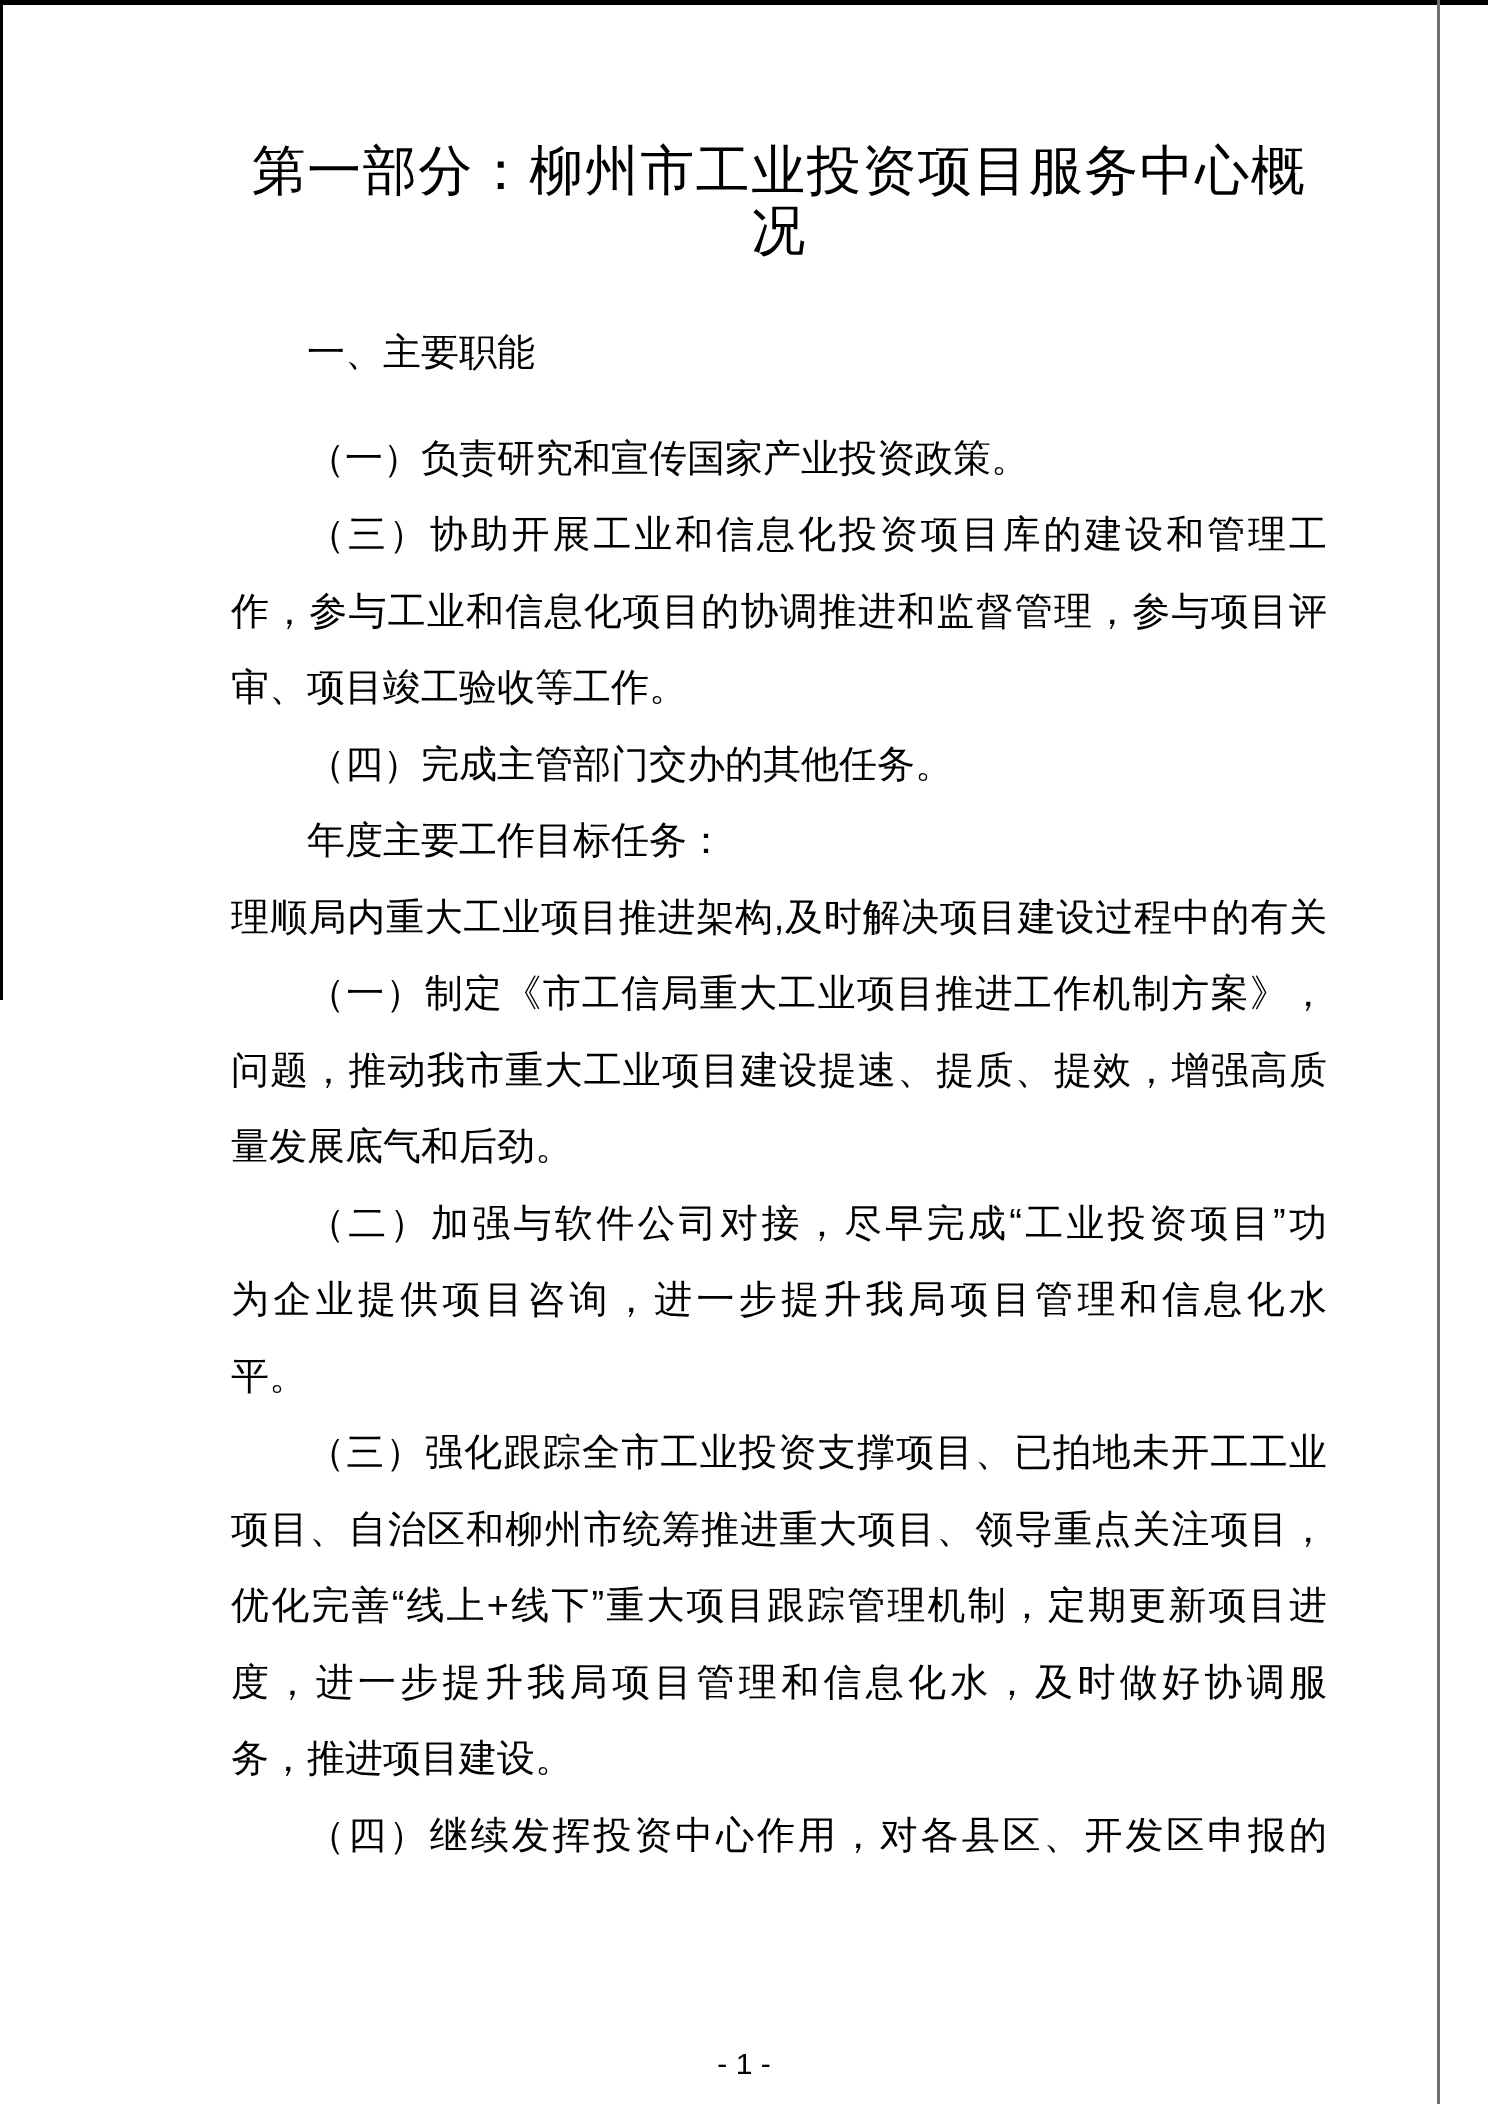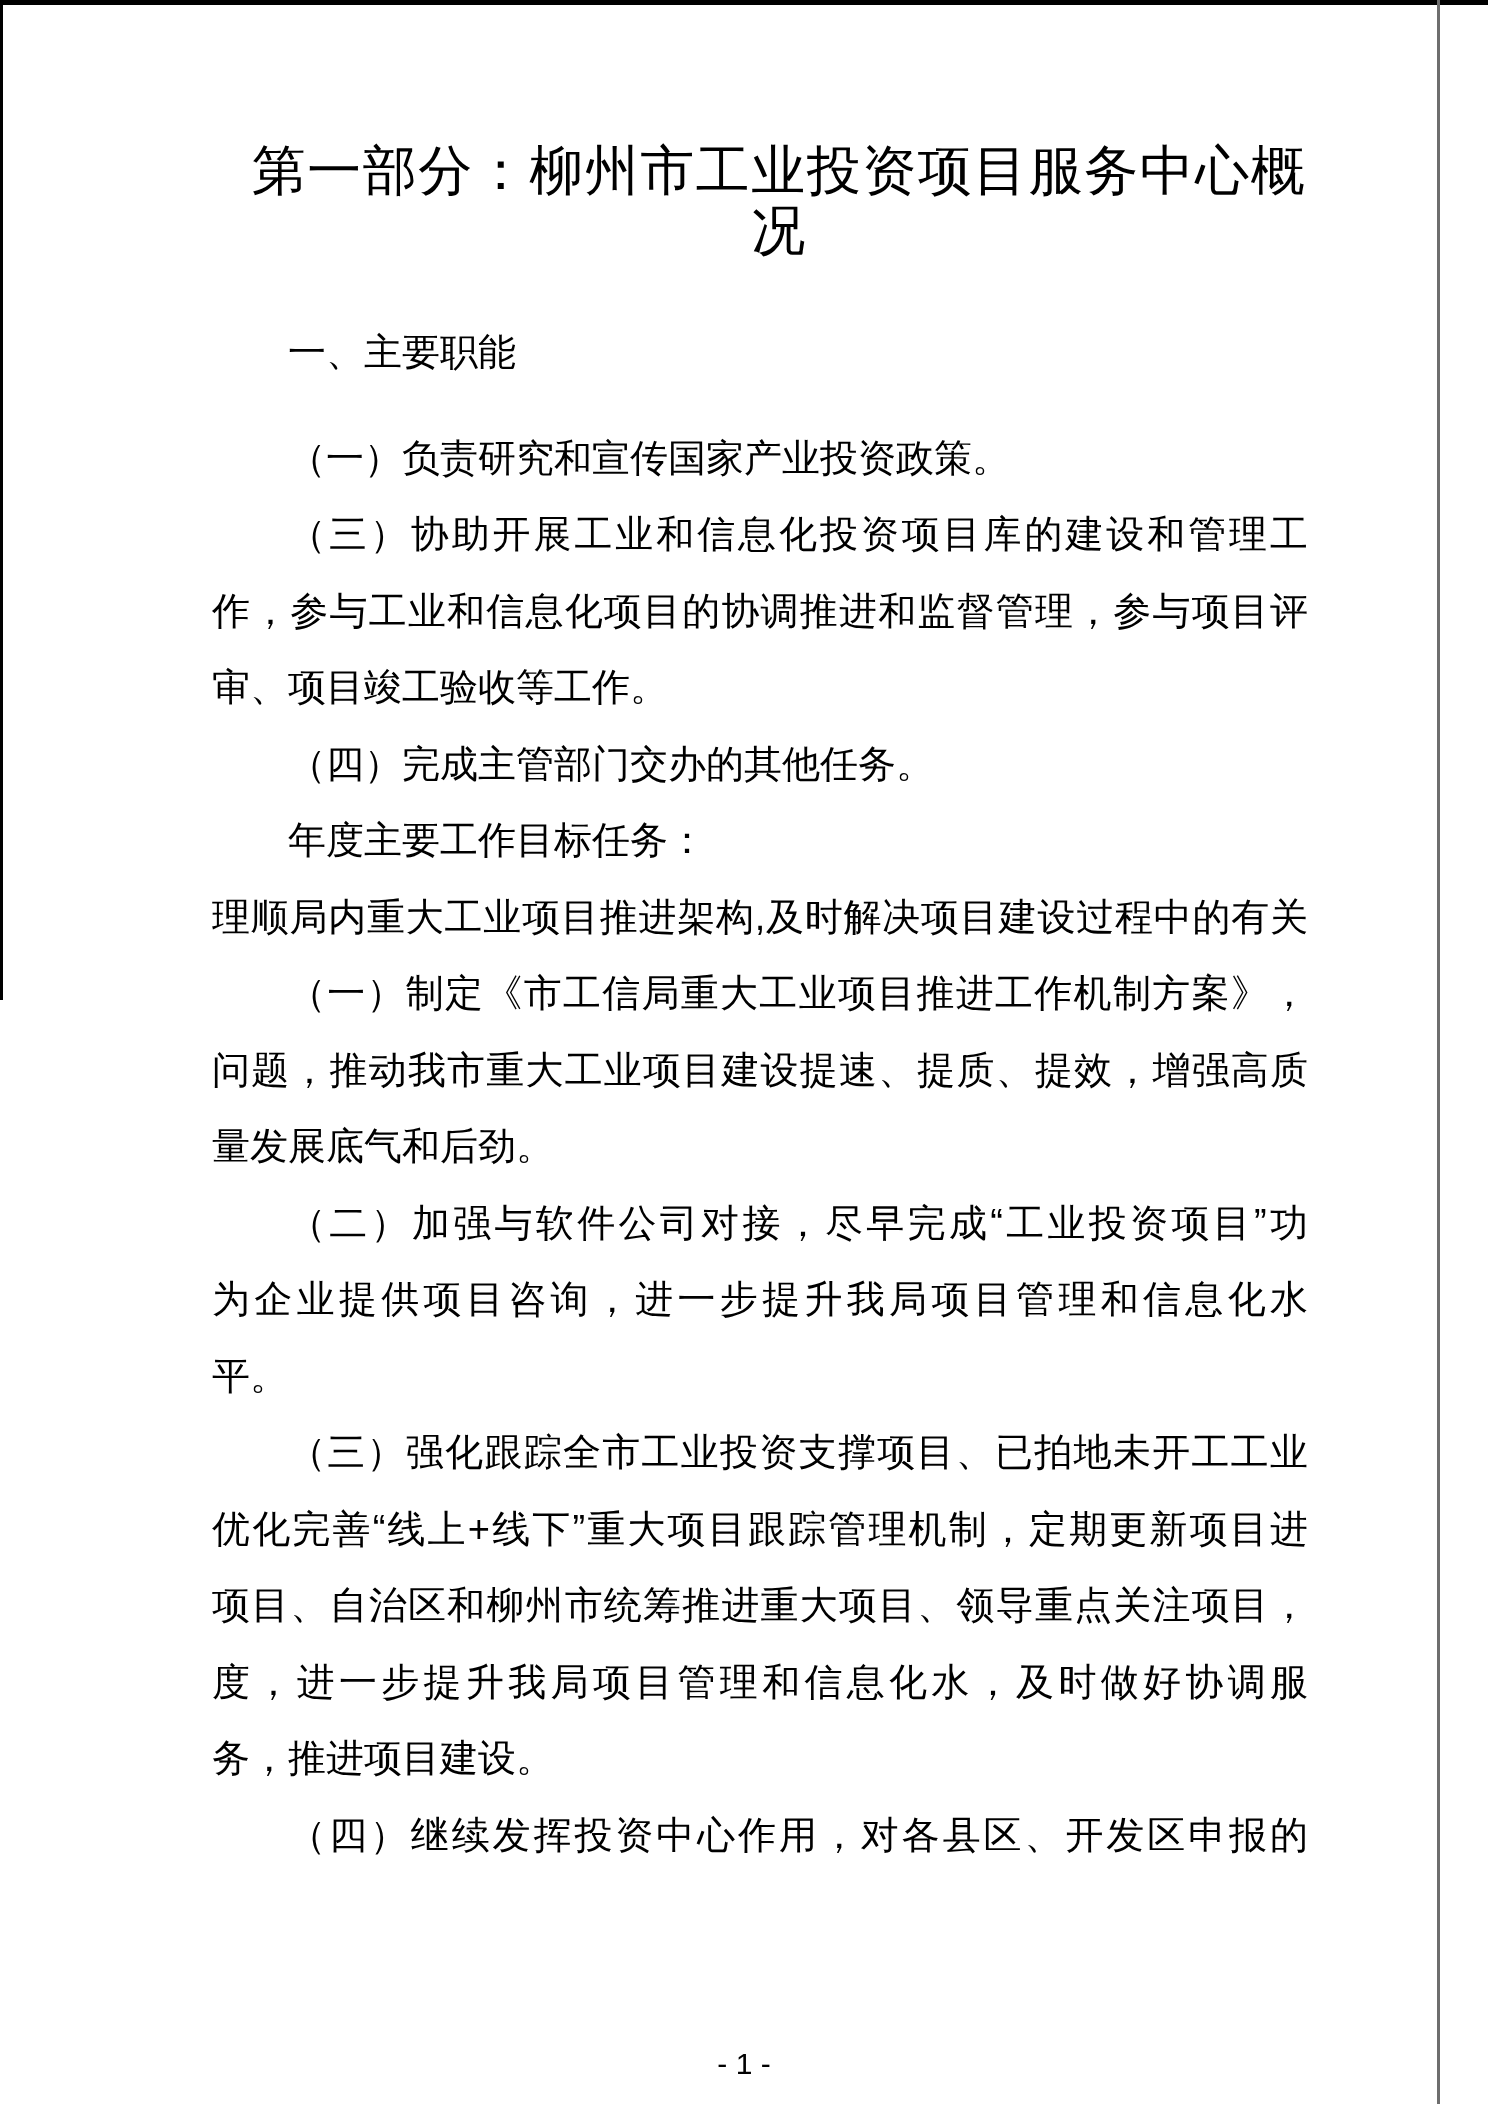--- a/index.html
+++ b/index.html
@@ -46,21 +46,21 @@
     font-size: 54px;
     font-weight: 400;
     line-height: 60px;
     letter-spacing: 1.5px;
     padding-left: 35px;
   }
   
   .body-block {
     position: absolute;
     top: 314px;
-    left: 212px;
+    left: 231px;
     width: 1096px;
     font-size: 38px;
     line-height: 76.5px;
     text-align: left;
   }
   .line { text-align: left; }
   .line.indent { text-indent: 76px; }
   .line.fill {
     text-align: justify;
     text-align-last: justify;
@@ -99,21 +99,21 @@
       <div class="line indent">（四）完成主管部门交办的其他任务。</div>
       <div class="line indent">年度主要工作目标任务：</div>
       <div class="line fill">理顺局内重大工业项目推进架构,及时解决项目建设过程中的有关</div>
       <div class="line indent fill">（一）制定《市工信局重大工业项目推进工作机制方案》，</div>
       <div class="line fill">问题，推动我市重大工业项目建设提速、提质、提效，增强高质</div>
       <div class="line">量发展底气和后劲。</div>
       <div class="line indent fill">（二）加强与软件公司对接，尽早完成“工业投资项目”功</div>
       <div class="line fill">为企业提供项目咨询，进一步提升我局项目管理和信息化水</div>
       <div class="line">平。</div>
       <div class="line indent fill">（三）强化跟踪全市工业投资支撑项目、已拍地未开工工业</div>
+      <div class="line fill">项目、自治区和柳州市统筹推进重大项目、领导重点关注项目，</div>
       <div class="line fill">优化完善“线上+线下”重大项目跟踪管理机制，定期更新项目进</div>
-      <div class="line fill">项目、自治区和柳州市统筹推进重大项目、领导重点关注项目，</div>
       <div class="line fill">度，进一步提升我局项目管理和信息化水，及时做好协调服</div>
       <div class="line">务，推进项目建设。</div>
       <div class="line indent fill">（四）继续发挥投资中心作用，对各县区、开发区申报的</div>
     </div>
 
   <div class="page-number">- 1 -</div>
 </div>
 
 </body></html>

